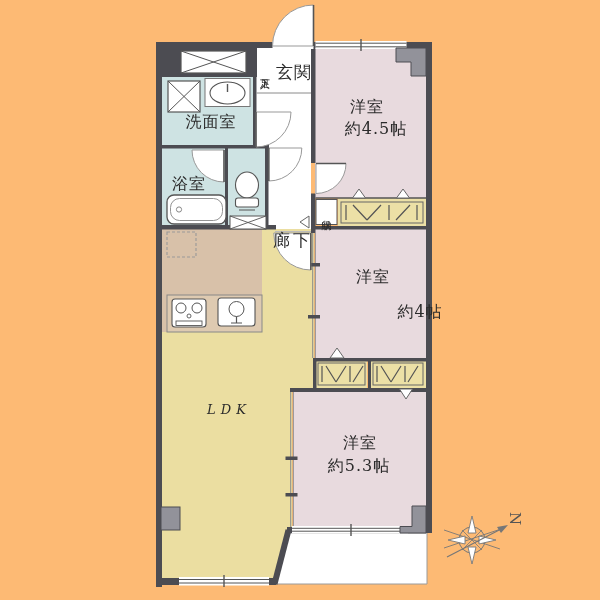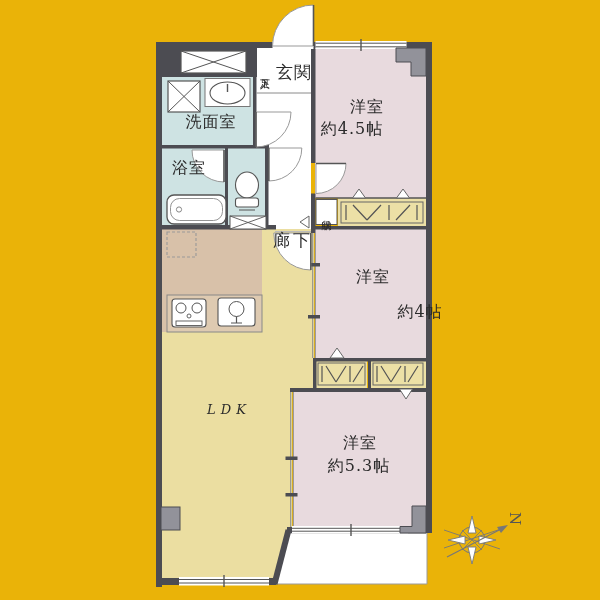--- a/index.html
+++ b/index.html
@@ -1,16 +1,16 @@
 <!DOCTYPE html>
 <html><head>
 <meta charset="utf-8">
 <style>
   html,body{margin:0;padding:0;background:#ffffff;}
-  #stage{position:relative;width:600px;height:600px;background:#eab308;overflow:hidden;
+  #stage{position:relative;width:600px;height:600px;background:#fdba74;overflow:hidden;
          font-family:"DejaVu Serif","Liberation Serif",serif;}
   #stage svg{position:absolute;left:0;top:0;}
   .lbl{position:absolute;transform:translate(-50%,-50%);color:#2b2b2b;line-height:1;
        white-space:nowrap;letter-spacing:1px;font-size:16px;z-index:5;}
   .lbl.fs17{font-size:17px;}
   .lbl.big{font-size:13px;font-style:italic;}
   .lbl.sp{letter-spacing:3px;}
   .lbl.small{font-size:10px;letter-spacing:0;}
   .lbl.vert{writing-mode:vertical-rl;text-orientation:upright;letter-spacing:0;}
   .lbl.north{font-size:15px;transform:translate(-50%,-50%) rotate(90deg);color:#555;}
@@ -187,26 +187,26 @@
     <polygon points="496,540 479,536 479,544" fill="#ffffff" stroke-width="0.9"></polygon>
     <path d="M462,530 L482,550 M462,550 L482,530" stroke-width="0.8"></path>
     <path d="M447,557 L505,527" stroke-width="1.2"></path>
     <polygon points="508,525 497,527 501,533" fill="#777777" stroke="none"></polygon>
   </g>
 </svg>
 
   <div class="lbl fs17" style="left:294px;top:72px;">玄関</div>
   <div class="lbl small vert" style="left:264.5px;top:71px;">下足入</div>
   <div class="lbl" style="left:211px;top:122px;">洗面室</div>
-  <div class="lbl" style="left:189px;top:168px;text-align:right;">浴室</div>
+  <div class="lbl" style="left:189px;top:184px;text-align:right;">浴室</div>
   <div class="lbl fs17 sp" style="left:293px;top:196px;margin-top:44px;">廊下</div>
   <div class="lbl small vert" style="left:326px;top:212px;">収納</div>
 
   <div class="lbl" style="left:367px;top:107px;">洋室</div>
-  <div class="lbl" style="left:352px;top:129px;">約4.5帖</div>
+  <div class="lbl" style="left:376px;top:129px;">約4.5帖</div>
 
   <div class="lbl" style="left:373px;top:277px;">洋室</div>
   <div class="lbl" style="left:373px;top:312px;margin-left:47px;">約4帖</div>
 
   <div class="lbl" style="left:360px;top:443px;">洋室</div>
   <div class="lbl" style="left:359px;top:466px;text-align:center;">約5.3帖</div>
 
   <div class="lbl big" style="left:229px;top:409px;letter-spacing:5px;">LDK</div>
 
 

